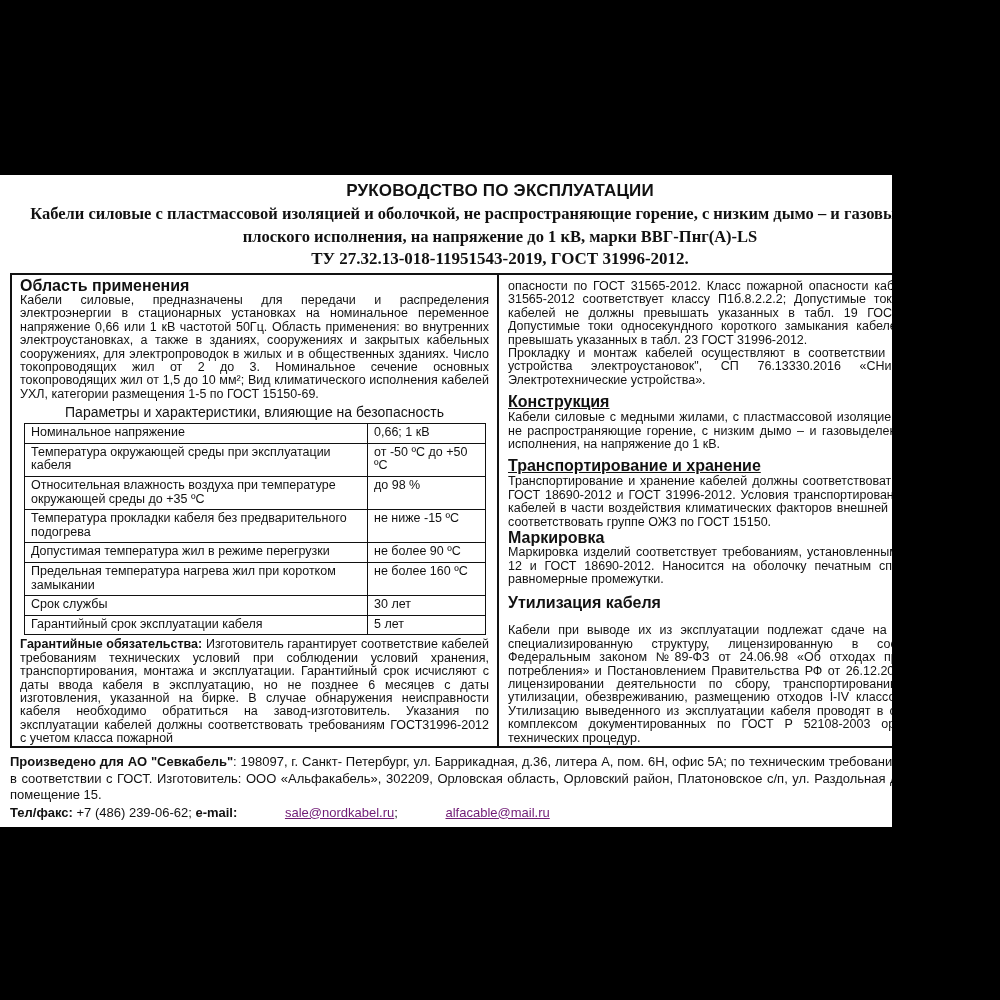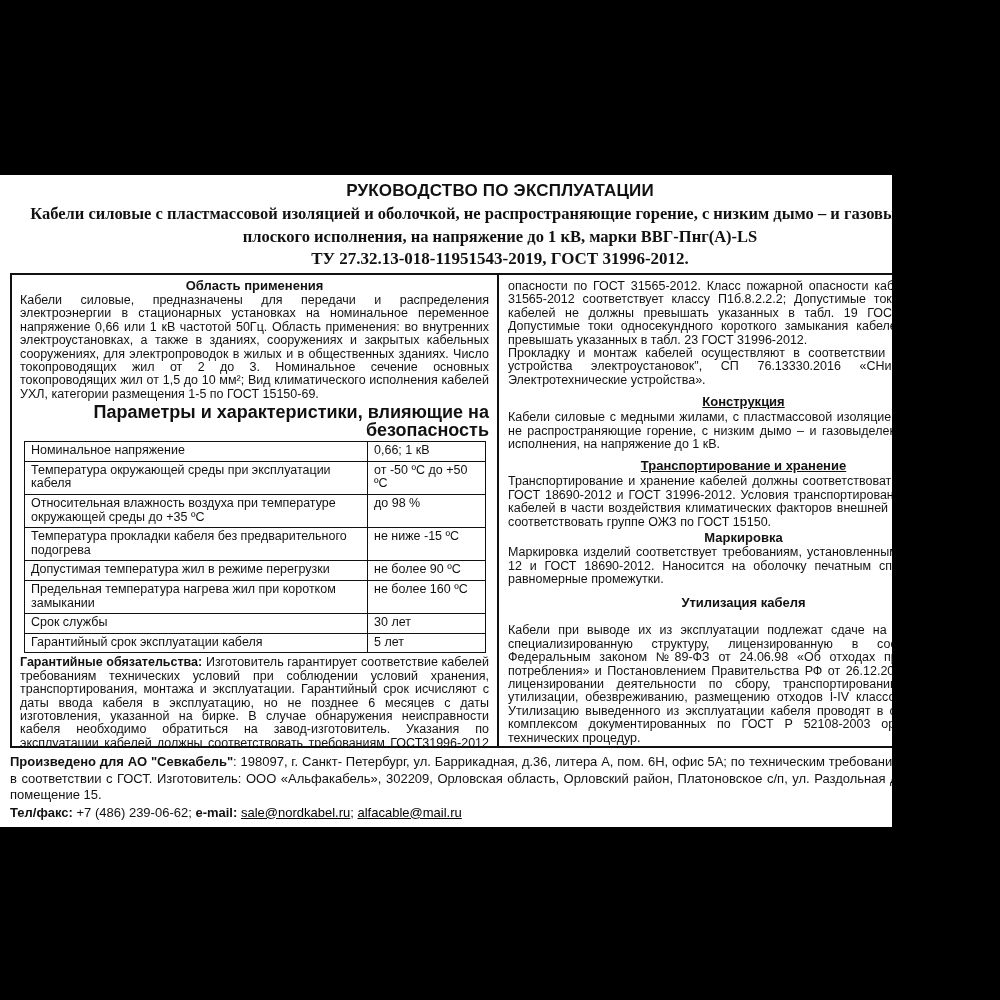--- a/index.html
+++ b/index.html
@@ -34,22 +34,22 @@
     margin: 3px 10px 0 10px;
     height: 475px;
     border: 2px solid #111;
     display: flex;
     overflow: hidden;
   }
   .col { font-size: 12.5px; line-height: 13.4px; }
   .col-left { width: 487px; border-right: 2px solid #111; padding: 2px 8px 2px 8px; }
   .col-right { flex: 1; padding: 5px 9px 2px 9px; }
 
-  .sec-header { font-size: 13px; font-weight: bold; text-align: center; line-height: 17px; }
-  .sec-header-left { font-size: 18px; font-weight: bold; text-align: right; line-height: 18px; margin-top: 2px; }
+  .sec-header { font-size: 16px; font-weight: bold; line-height: 17px; }
+  .sec-header-left { font-size: 14px; font-weight: normal; text-align: center; line-height: 18px; margin-top: 2px; }
   .para { text-align: justify; }
   .para b { font-weight: bold; margin-top: 17px; }
 
   
   table.params {
     border-collapse: collapse;
     margin: 2px 3px 3px 4px;
     width: calc(100% - 7px);
     table-layout: fixed;
     border-radius: 7px;
@@ -64,21 +64,21 @@
 
   .rc-para { text-align: justify; }
   .rc-header { margin-top: 6px; margin-bottom: 1px; text-decoration: underline; }
   .rc-header-sp { margin-top: 8px; margin-bottom: 13px; }
 
   
   .footer { margin: 6px 10px 0 10px; font-size: 13px; line-height: 16.5px; }
   .footer-addr { text-align: justify; }
   .footer-contacts { margin-top: 1px; }
   .footer b { font-weight: bold; }
-  .email-link { color: #000000; text-decoration: underline; }
+  .email-link { color: #701a75; text-decoration: underline; margin-left: 44px; }
   .footer-made { margin-top: 7px; }
 </style>
 </head>
 <body>
 
 <div class="canvas">
   <div class="band band-top"></div>
 
   <div class="page">
 

